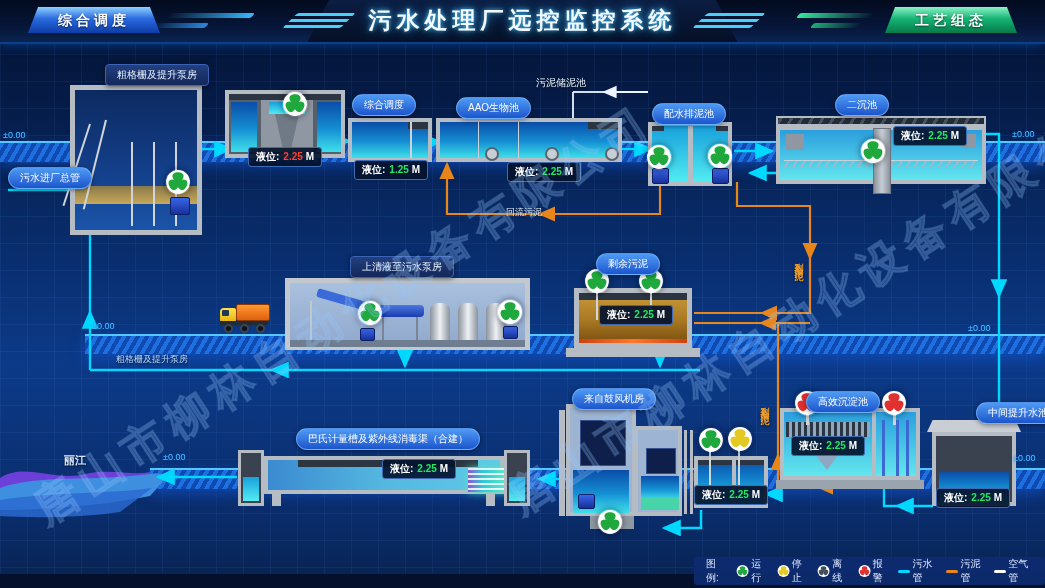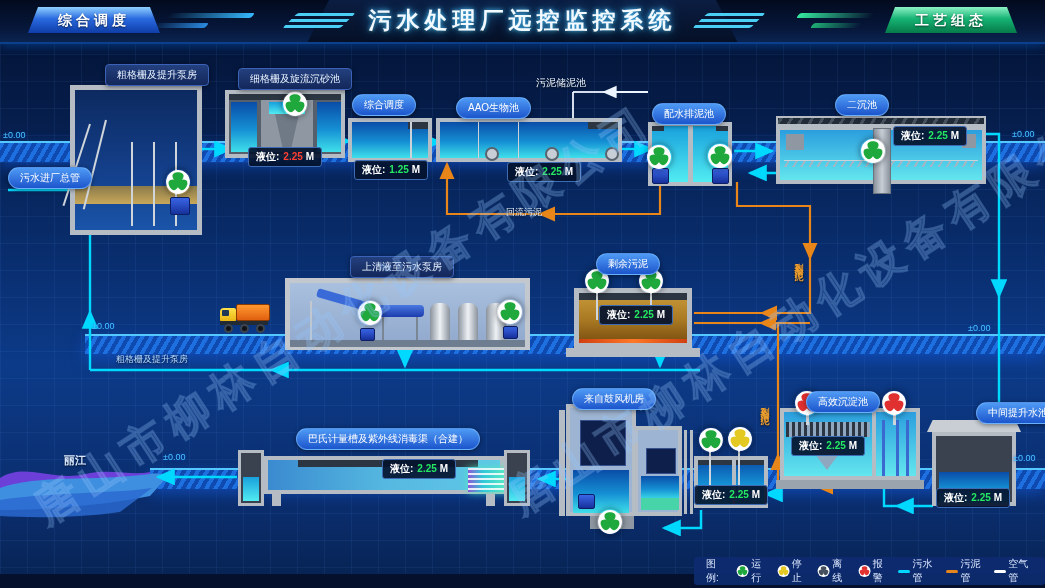--- a/index.html
+++ b/index.html
@@ -365,21 +365,20 @@
     </svg>
   <svg class="fan alarm" style="left:794px;top:390px" viewBox="0 0 24 24">
       <use href="#fanSym"></use>
     </svg>
   <svg class="fan alarm" style="left:881px;top:390px" viewBox="0 0 24 24">
       <use href="#fanSym"></use>
     </svg>
 
   <div class="pill" style="left:8px;top:167px">污水进厂总管</div>
   <div class="plaque" style="left:105px;top:64px">粗格栅及提升泵房</div>
-  <div class="plaque" style="left:238px;top:68px">细格栅及旋流沉砂池</div>
   <div class="pill" style="left:352px;top:94px">综合调度</div>
   <div class="pill" style="left:456px;top:97px">AAO生物池</div>
   <div class="pill" style="left:652px;top:103px">配水排泥池</div>
   <div class="pill" style="left:835px;top:94px">二沉池</div>
   <div class="plaque" style="left:350px;top:256px">上清液至污水泵房</div>
   <div class="pill" style="left:596px;top:253px">剩余污泥</div>
   <div class="pill" style="left:572px;top:388px">来自鼓风机房</div>
   <div class="pill" style="left:806px;top:391px">高效沉淀池</div>
   <div class="pill" style="left:976px;top:402px">中间提升水池</div>
   <div class="pill" style="left:296px;top:428px">巴氏计量槽及紫外线消毒渠（合建）</div>

